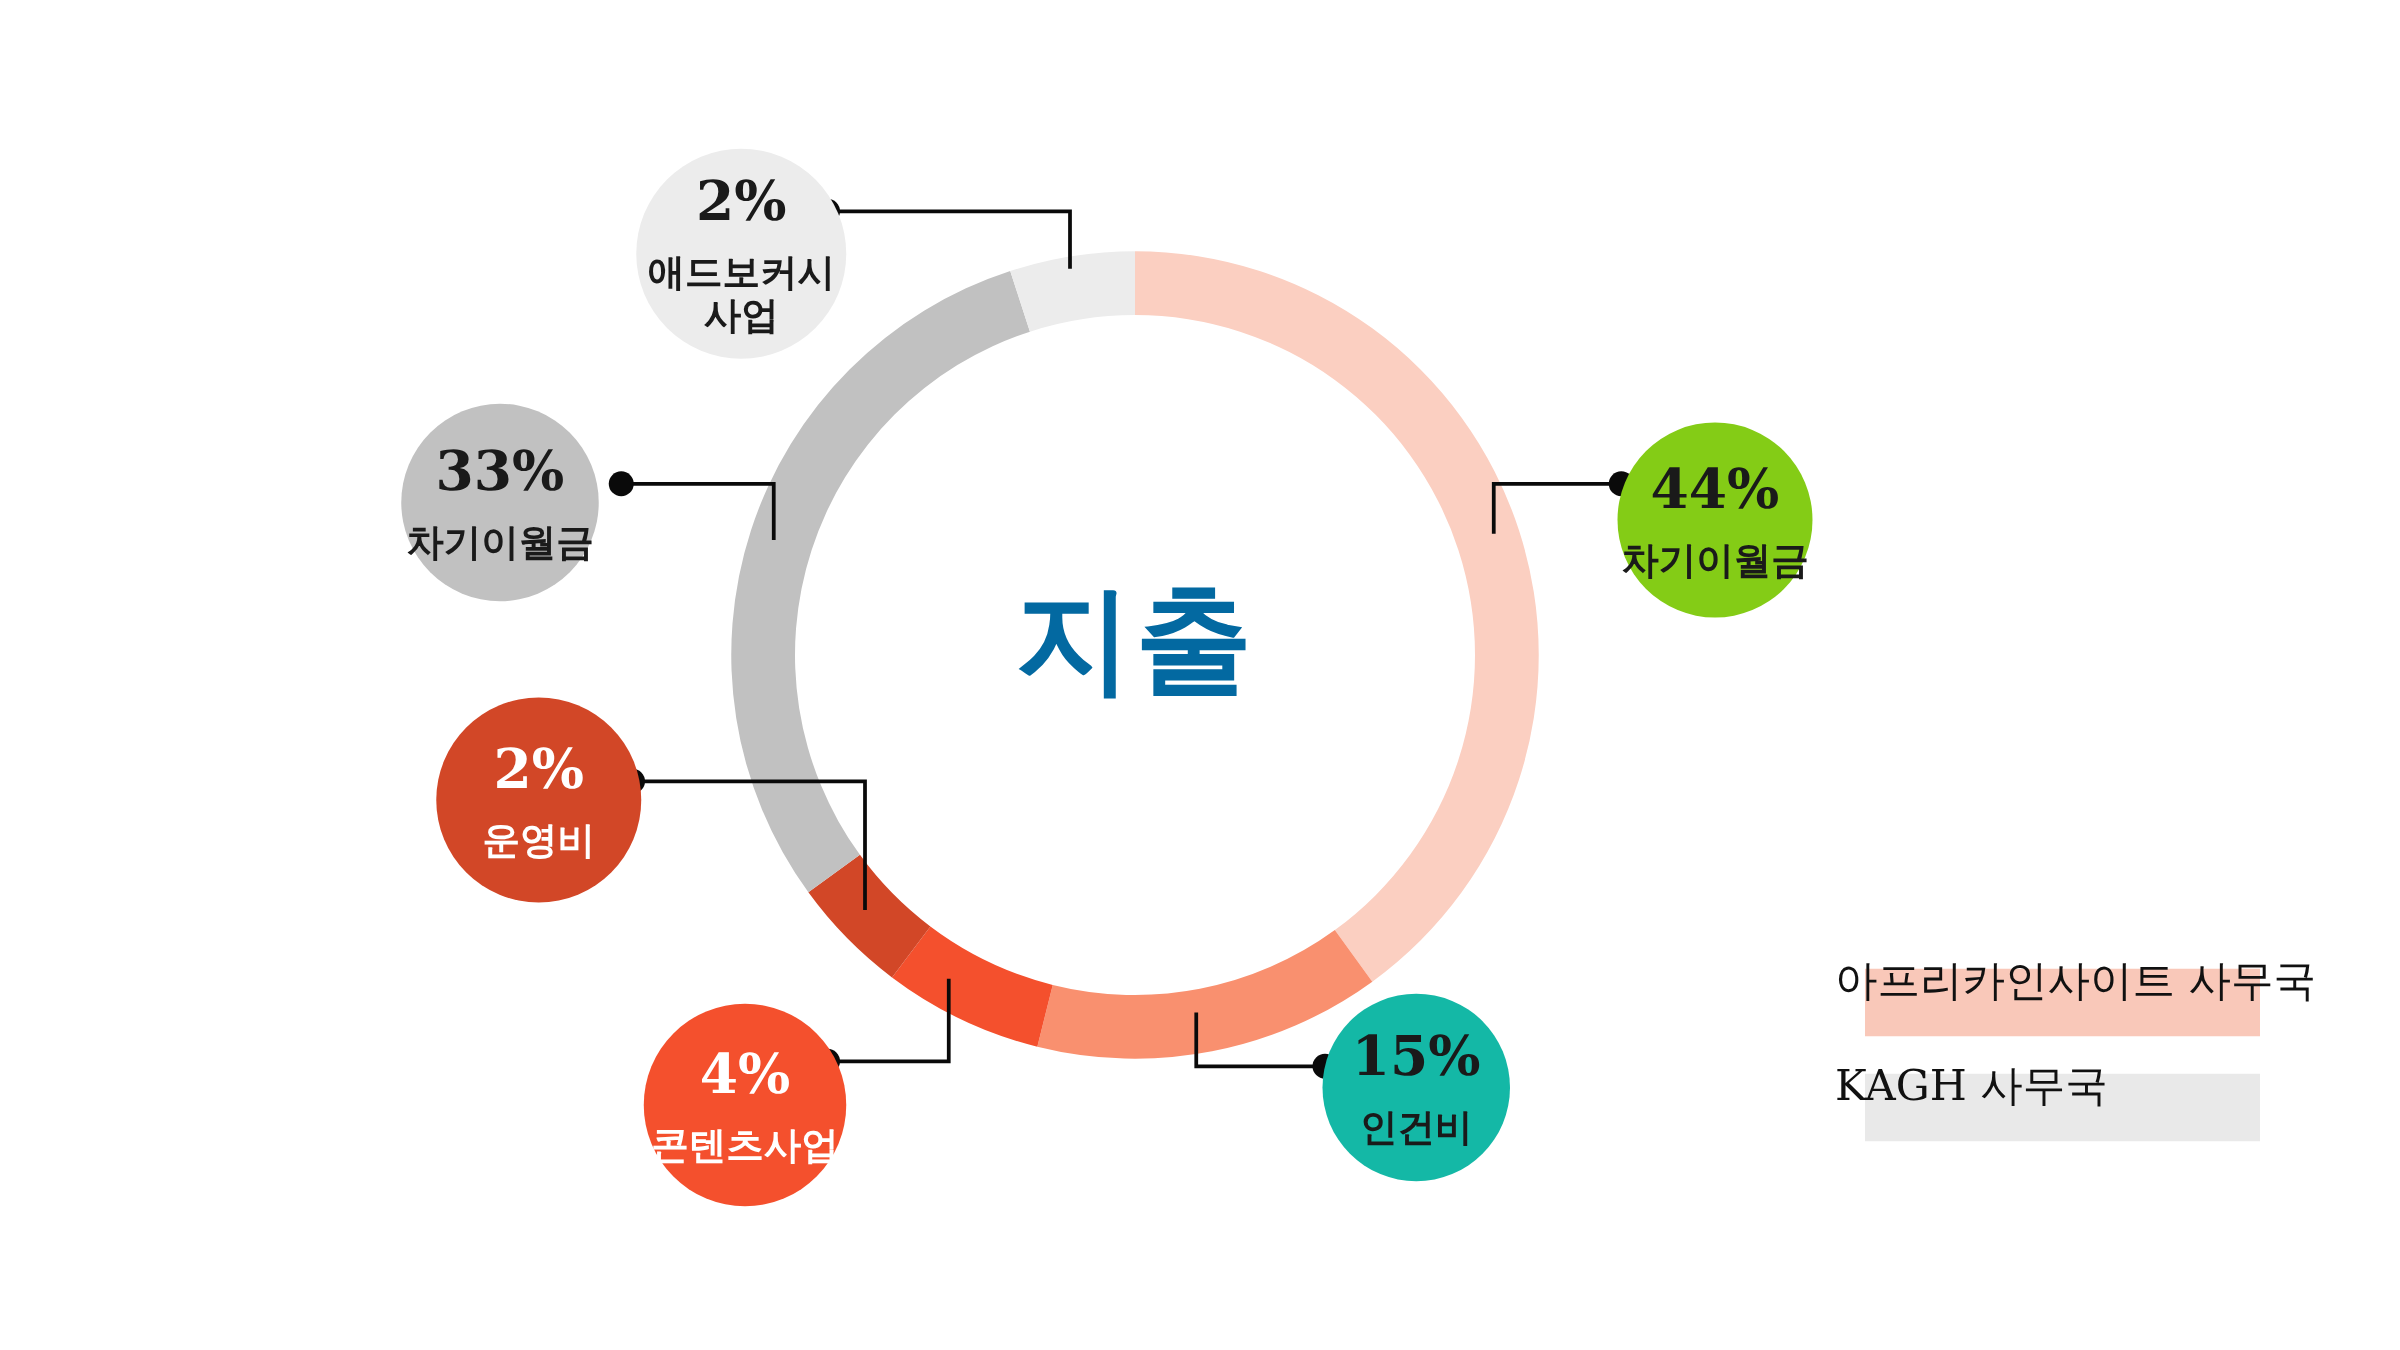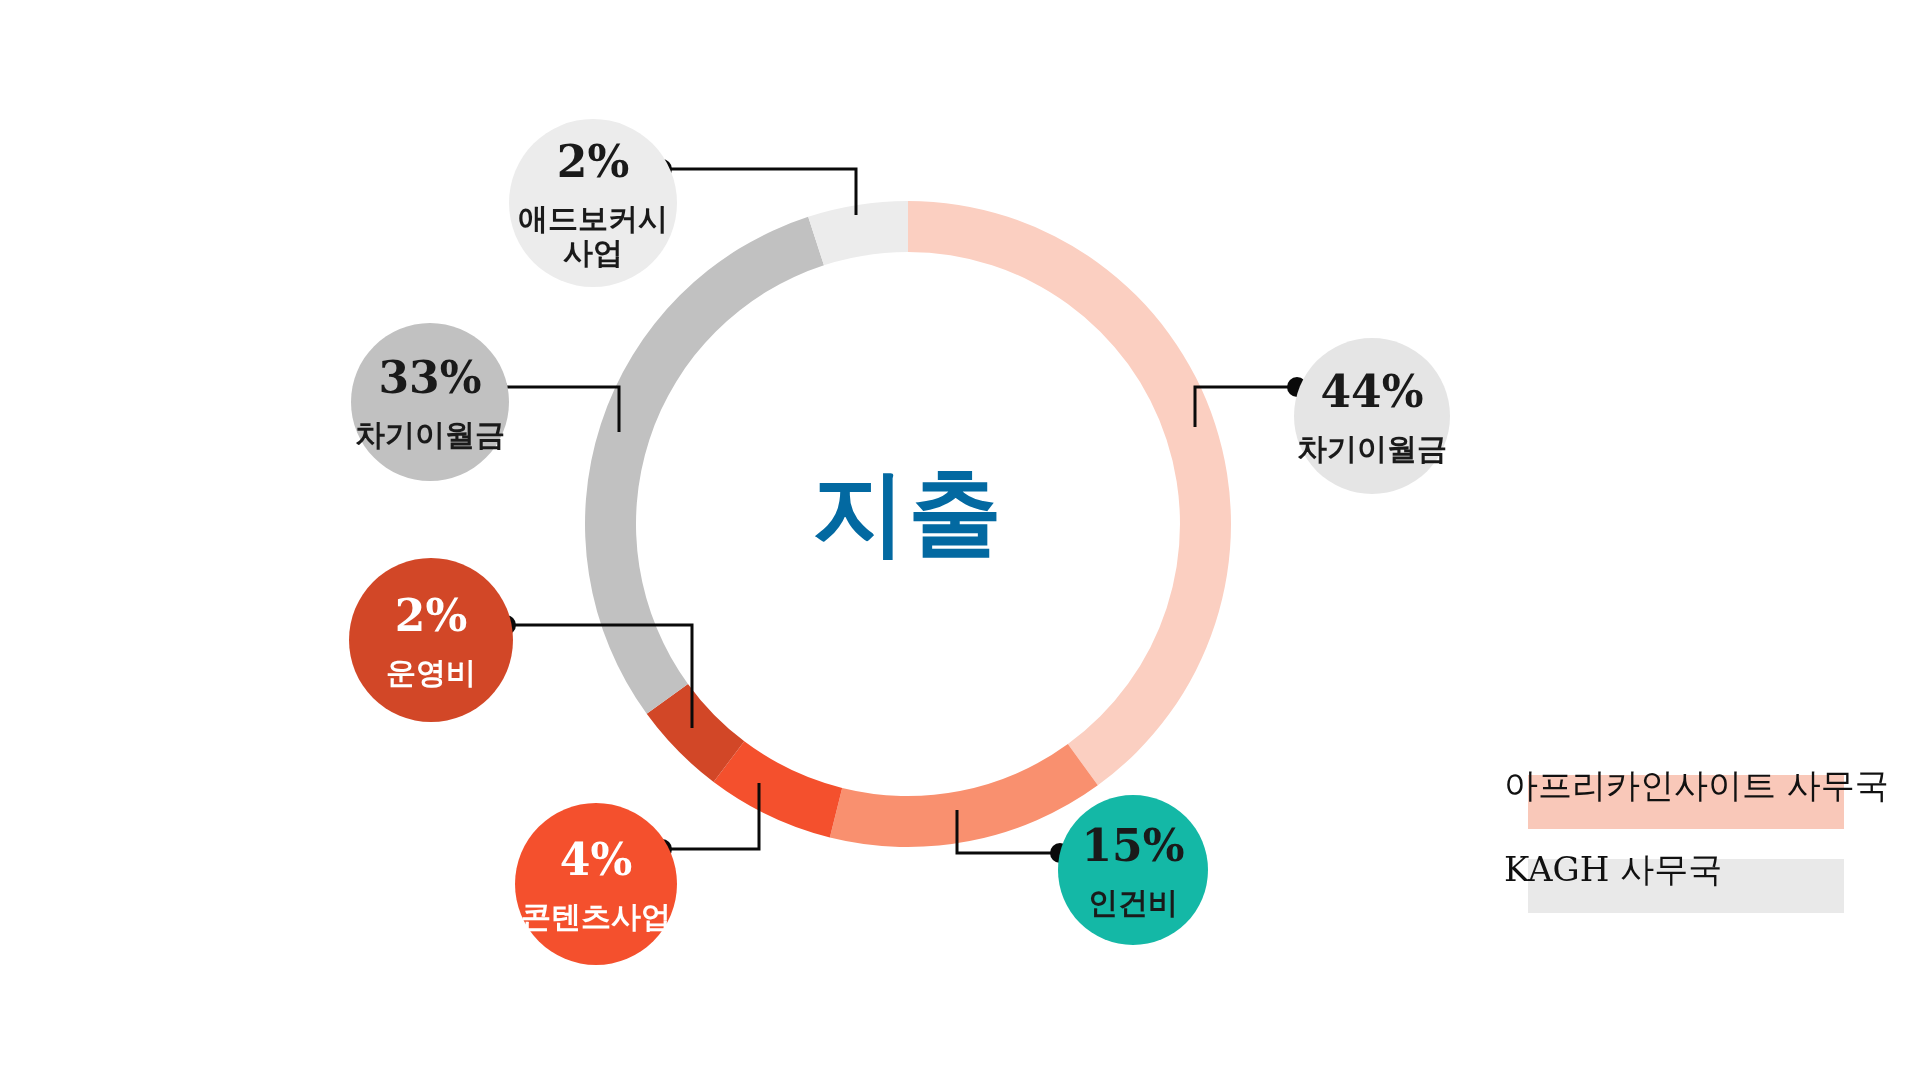--- a/index.html
+++ b/index.html
@@ -24,27 +24,27 @@
     position:absolute;border-radius:50%;
     display:flex;flex-direction:column;align-items:center;justify-content:center;
     text-align:center;line-height:1.12;
   }
   .bubble .pct{font-size:44px;font-weight:700;}
   .bubble .lbl{font-size:30px;font-weight:700;margin-top:16px;}
   .bubble.light{color:#1a1a1a;}
   .bubble.dark{color:#ffffff;}
 
   .b-advocacy {left:509px;top:119px;width:168px;height:168px;}
-  .b-carry33  {left:351px;top:323px;width:158px;height:158px;}
+  .b-carry33  {left:321px;top:323px;width:158px;height:158px;}
   .b-carry44  {left:1294px;top:338px;width:156px;height:156px;}
   .b-operating{left:349px;top:558px;width:164px;height:164px;}
   .b-content  {left:515px;top:803px;width:162px;height:162px;}
   .b-labor    {left:1058px;top:795px;width:150px;height:150px;}
 
-  .legend{position:absolute;left:1468px;top:765px;width:380px;margin-left:36px;}
+  .legend{position:absolute;left:1468px;top:765px;width:380px;}
   .legend-row{position:relative;height:66px;margin-bottom:18px;}
   .legend-text{
     position:relative;z-index:1;
     font-size:34px;font-weight:500;color:#111111;
     white-space:nowrap;line-height:40px;
   }
   .legend-bar{
     position:absolute;z-index:0;
     left:24px;top:10px;width:316px;height:54px;
     display:block;
@@ -88,21 +88,21 @@
   <div class="bubble light b-advocacy" style="background: rgb(236, 236, 236);">
     <div class="pct">2%</div>
     <div class="lbl">애드보커시사업</div>
   </div>
 
   <div class="bubble light b-carry33" style="background: rgb(193, 193, 193);">
     <div class="pct">33%</div>
     <div class="lbl">차기이월금</div>
   </div>
 
-  <div class="bubble light b-carry44" style="background: #e5e5e5;">
+  <div class="bubble light b-carry44" style="background: #84cc16;">
     <div class="pct">44%</div>
     <div class="lbl">차기이월금</div>
   </div>
 
   <div class="bubble dark b-operating" style="background: rgb(210, 71, 39);">
     <div class="pct">2%</div>
     <div class="lbl">운영비</div>
   </div>
 
   <div class="bubble dark b-content" style="background: rgb(244, 80, 45);">

